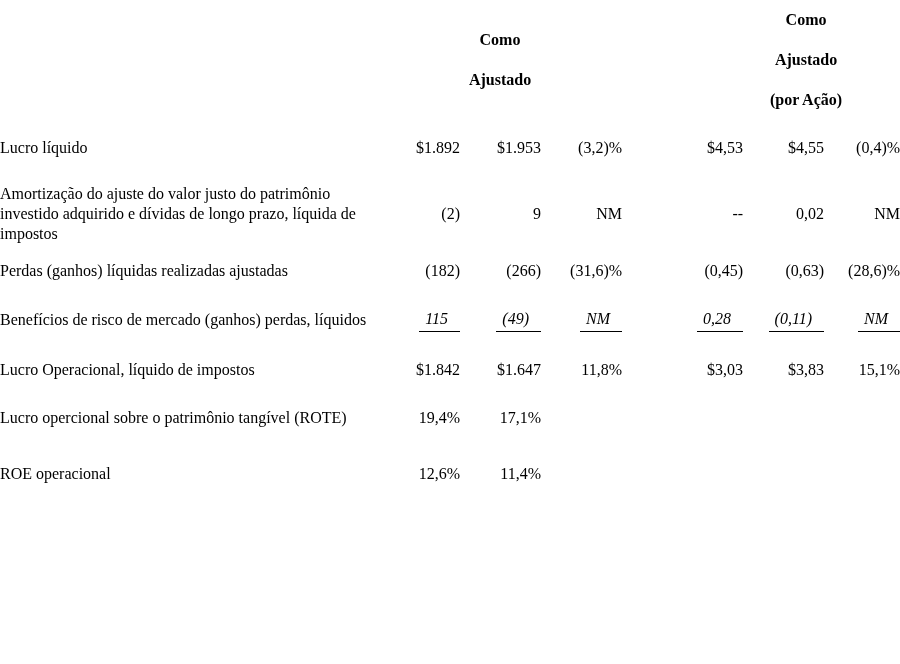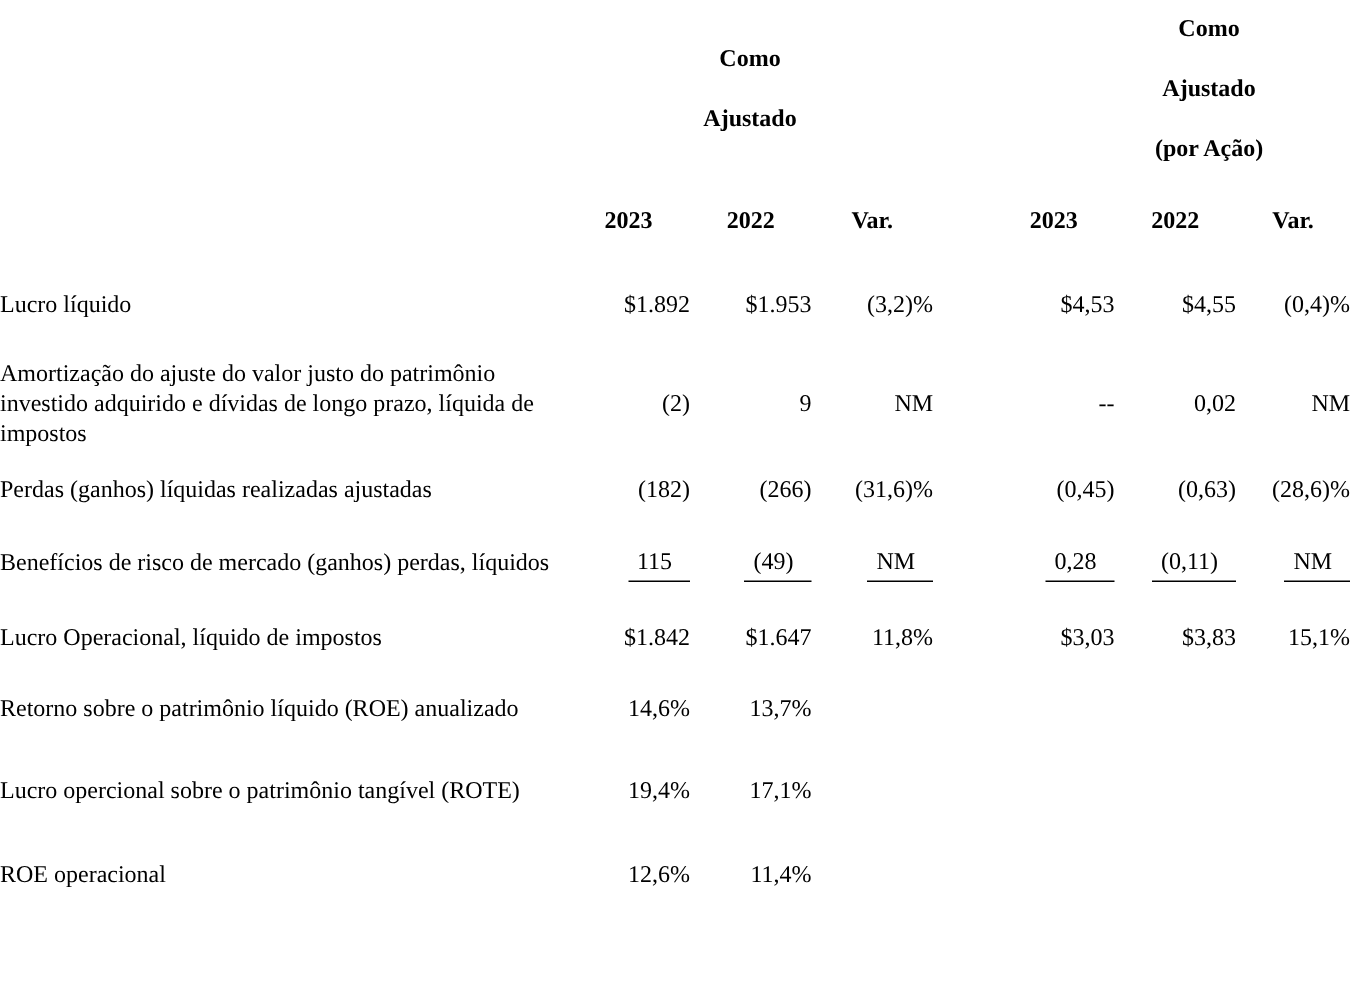--- a/index.html
+++ b/index.html
@@ -50,20 +50,21 @@
     left: 25px;
   }
   tr.col-header-row td {
     font-weight: bold;
     text-align: center;
   }
   .u {
     display: inline-block;
     border-bottom: 1px solid #000000;
     padding: 0 12px 2px 6px;
+    font-style: italic;
   }
 </style>
 </head>
 <body>
 
 <div id="page">
   <table class="fin">
     <colgroup>
       <col style="width:378px">
       <col style="width:82px">
@@ -87,30 +88,20 @@
       <td></td>
       <td colspan="3">
         <div class="ghead ghead-right">
           <div>Como</div>
           <div>Ajustado</div>
           <div>(por Ação)</div>
         </div>
       </td>
     </tr>
 
-    <tr class="col-header-row" style="height:56px">
-      <td></td>
-      <td>2023</td>
-      <td>2022</td>
-      <td>Var.</td>
-      <td></td>
-      <td>2023</td>
-      <td>2022</td>
-      <td>Var.</td>
-    </tr>
 
     <tr style="height:56px">
       <td class="label">Lucro líquido</td>
       <td class="val">$1.892</td>
       <td class="val">$1.953</td>
       <td class="val">(3,2)%</td>
       <td></td>
       <td class="val">$4,53</td>
       <td class="val">$4,55</td>
       <td class="val">(0,4)%</td>
@@ -154,30 +145,20 @@
       <td class="label">Lucro Operacional, líquido de impostos</td>
       <td class="val">$1.842</td>
       <td class="val">$1.647</td>
       <td class="val">11,8%</td>
       <td></td>
       <td class="val">$3,03</td>
       <td class="val">$3,83</td>
       <td class="val">15,1%</td>
     </tr>
 
-    <tr style="height:54px">
-      <td class="label">Retorno sobre o patrimônio líquido (ROE) anualizado</td>
-      <td class="val">14,6%</td>
-      <td class="val">13,7%</td>
-      <td class="val"></td>
-      <td></td>
-      <td class="val"></td>
-      <td class="val"></td>
-      <td class="val"></td>
-    </tr>
 
     <tr style="height:55px">
       <td class="label">Lucro opercional sobre o patrimônio tangível (ROTE)</td>
       <td class="val">19,4%</td>
       <td class="val">17,1%</td>
       <td class="val"></td>
       <td></td>
       <td class="val"></td>
       <td class="val"></td>
       <td class="val"></td>

